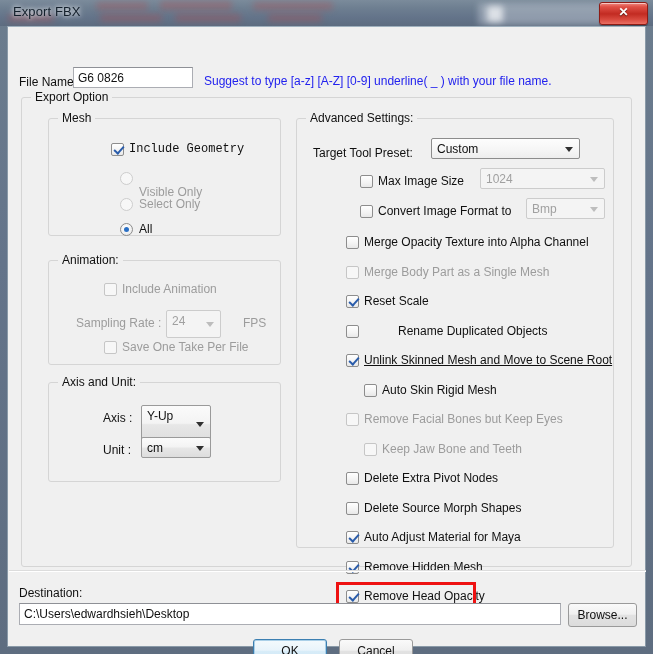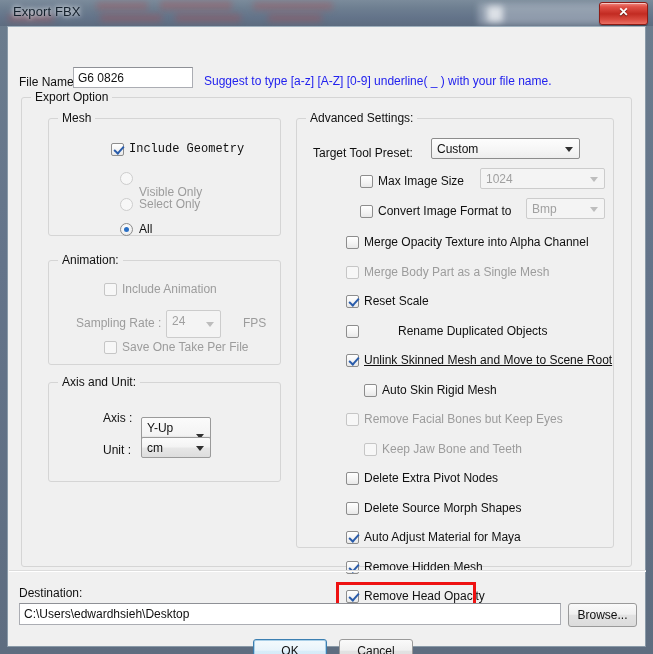--- a/index.html
+++ b/index.html
@@ -313,21 +313,21 @@
         <div class="lbl dim" style="left:182px; top:55px;margin-left:12px;">FPS</div>
 
         <div class="cb disabled" style="left:55px; top:80px;"></div>
         <div class="lbl dim" style="left:73px; top:79px;">Save One Take Per File</div>
       </div>
 
       <div class="group" style="left:26px; top:284px; width:233px; height:100px;">
         <div class="caption">Axis and Unit:</div>
 
         <div class="lbl" style="left:54px; top:28px;">Axis :</div>
-        <div class="combo" style="left:92px; top:22px; width:70px; height:38px;margin-top:12px;">
+        <div class="combo" style="left:92px; top:22px; width:70px; height:38px;">
           <span>Y-Up</span>
           <span class="arrow"></span>
         </div>
 
         <div class="lbl" style="left:54px; top:60px;">Unit :</div>
         <div class="combo" style="left:92px; top:54px; width:70px; height:21px;">
           <span>cm</span>
           <span class="arrow"></span>
         </div>
       </div>

